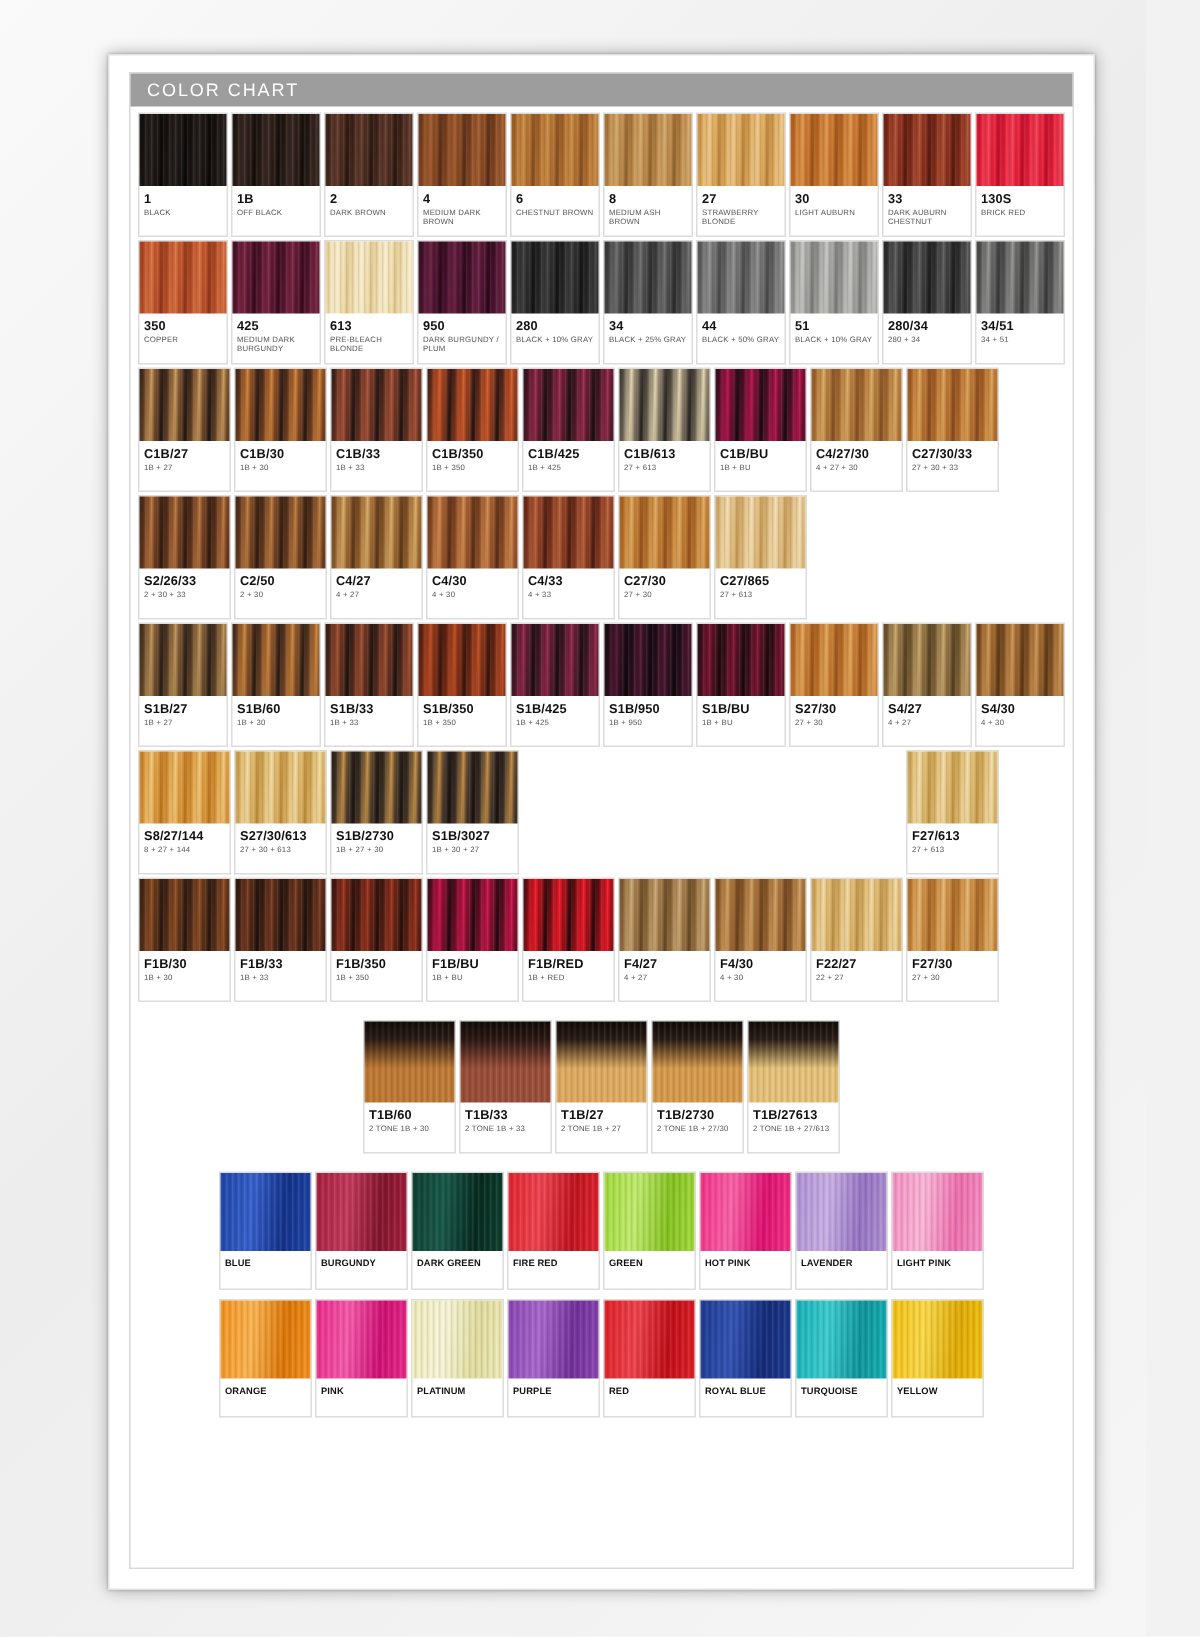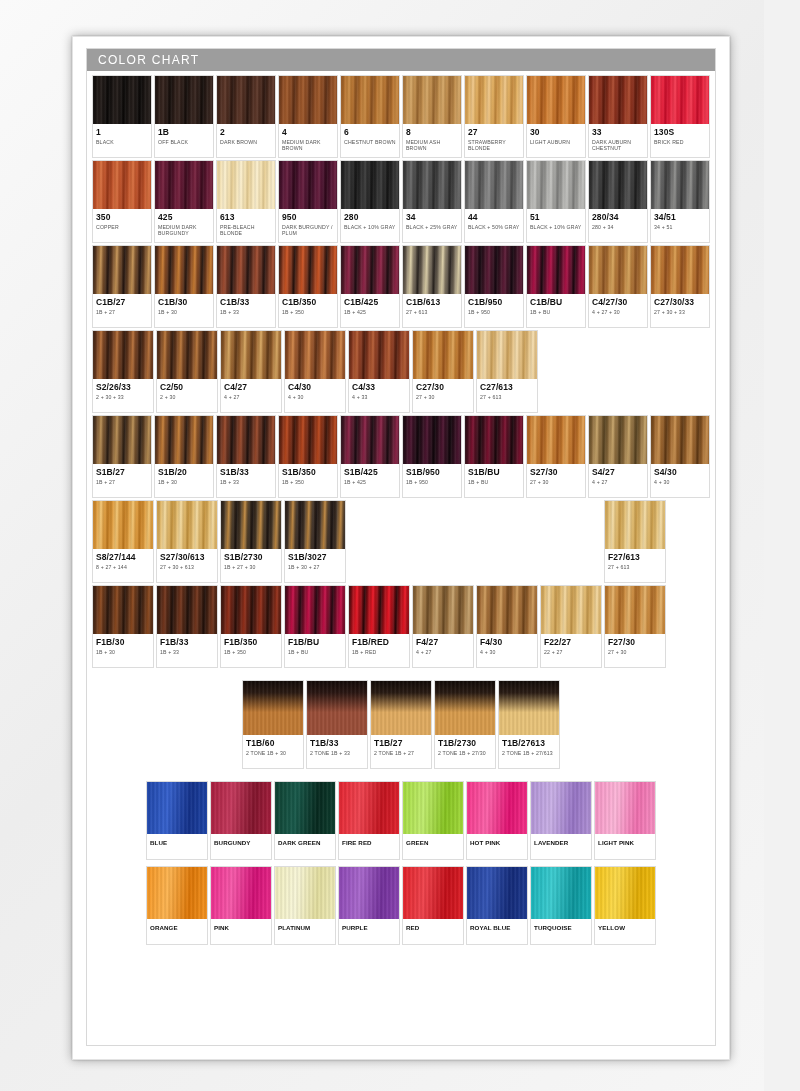--- a/index.html
+++ b/index.html
@@ -277,27 +277,20 @@
               </div>
             </div>
             <div class="cell">
               <div class="sw" style="background: repeating-linear-gradient(92deg, rgb(42, 36, 32) 0px, rgb(122, 111, 94) 4px, rgb(220, 207, 168) 8px, rgb(122, 111, 94) 12px, rgb(42, 36, 32) 16px);"></div>
               <div class="meta">
                 <div class="code">C1B/613</div>
                 <div class="desc">27 + 613</div>
               </div>
             </div>
             <div class="cell">
-              <div class="sw" style="background: repeating-linear-gradient(92deg, rgb(22, 8, 16) 0px, rgb(58, 20, 36) 4px, rgb(94, 29, 56) 8px, rgb(58, 20, 36) 12px, rgb(22, 8, 16) 16px);"></div>
-              <div class="meta">
-                <div class="code">C1B/950</div>
-                <div class="desc">1B + 950</div>
-              </div>
-            </div>
-            <div class="cell">
               <div class="sw" style="background: repeating-linear-gradient(92deg, rgb(28, 8, 16) 0px, rgb(106, 16, 48) 4px, rgb(176, 18, 72) 8px, rgb(106, 16, 48) 12px, rgb(28, 8, 16) 16px);"></div>
               <div class="meta">
                 <div class="code">C1B/BU</div>
                 <div class="desc">1B + BU</div>
               </div>
             </div>
             <div class="cell">
               <div class="sw" style="background: repeating-linear-gradient(92deg, rgb(138, 82, 34) 0px, rgb(176, 117, 54) 4px, rgb(214, 165, 94) 8px, rgb(176, 117, 54) 12px, rgb(138, 82, 34) 16px);"></div>
               <div class="meta">
                 <div class="code">C4/27/30</div>
@@ -351,39 +344,39 @@
             <div class="cell">
               <div class="sw" style="background: repeating-linear-gradient(92deg, rgb(154, 85, 28) 0px, rgb(192, 123, 48) 4px, rgb(220, 164, 90) 8px, rgb(192, 123, 48) 12px, rgb(154, 85, 28) 16px);"></div>
               <div class="meta">
                 <div class="code">C27/30</div>
                 <div class="desc">27 + 30</div>
               </div>
             </div>
             <div class="cell">
               <div class="sw" style="background: repeating-linear-gradient(92deg, rgb(202, 159, 88) 0px, rgb(227, 192, 132) 4px, rgb(243, 220, 174) 8px, rgb(227, 192, 132) 12px, rgb(202, 159, 88) 16px);"></div>
               <div class="meta">
-                <div class="code">C27/613</div>
+                <div class="code">C27/865</div>
                 <div class="desc">27 + 613</div>
               </div>
             </div>
             <div class="cell spacer"></div>
             <div class="cell spacer"></div>
           </div>
           <div class="row">
             <div class="cell">
               <div class="sw" style="background: repeating-linear-gradient(92deg, rgb(42, 29, 20) 0px, rgb(107, 74, 42) 4px, rgb(184, 142, 84) 8px, rgb(107, 74, 42) 12px, rgb(42, 29, 20) 16px);"></div>
               <div class="meta">
                 <div class="code">S1B/27</div>
                 <div class="desc">1B + 27</div>
               </div>
             </div>
             <div class="cell">
               <div class="sw" style="background: repeating-linear-gradient(92deg, rgb(42, 26, 18) 0px, rgb(122, 72, 36) 4px, rgb(196, 126, 56) 8px, rgb(122, 72, 36) 12px, rgb(42, 26, 18) 16px);"></div>
               <div class="meta">
-                <div class="code">S1B/20</div>
+                <div class="code">S1B/60</div>
                 <div class="desc">1B + 30</div>
               </div>
             </div>
             <div class="cell">
               <div class="sw" style="background: repeating-linear-gradient(92deg, rgb(32, 17, 13) 0px, rgb(94, 46, 30) 4px, rgb(154, 74, 44) 8px, rgb(94, 46, 30) 12px, rgb(32, 17, 13) 16px);"></div>
               <div class="meta">
                 <div class="code">S1B/33</div>
                 <div class="desc">1B + 33</div>
               </div>
             </div>

